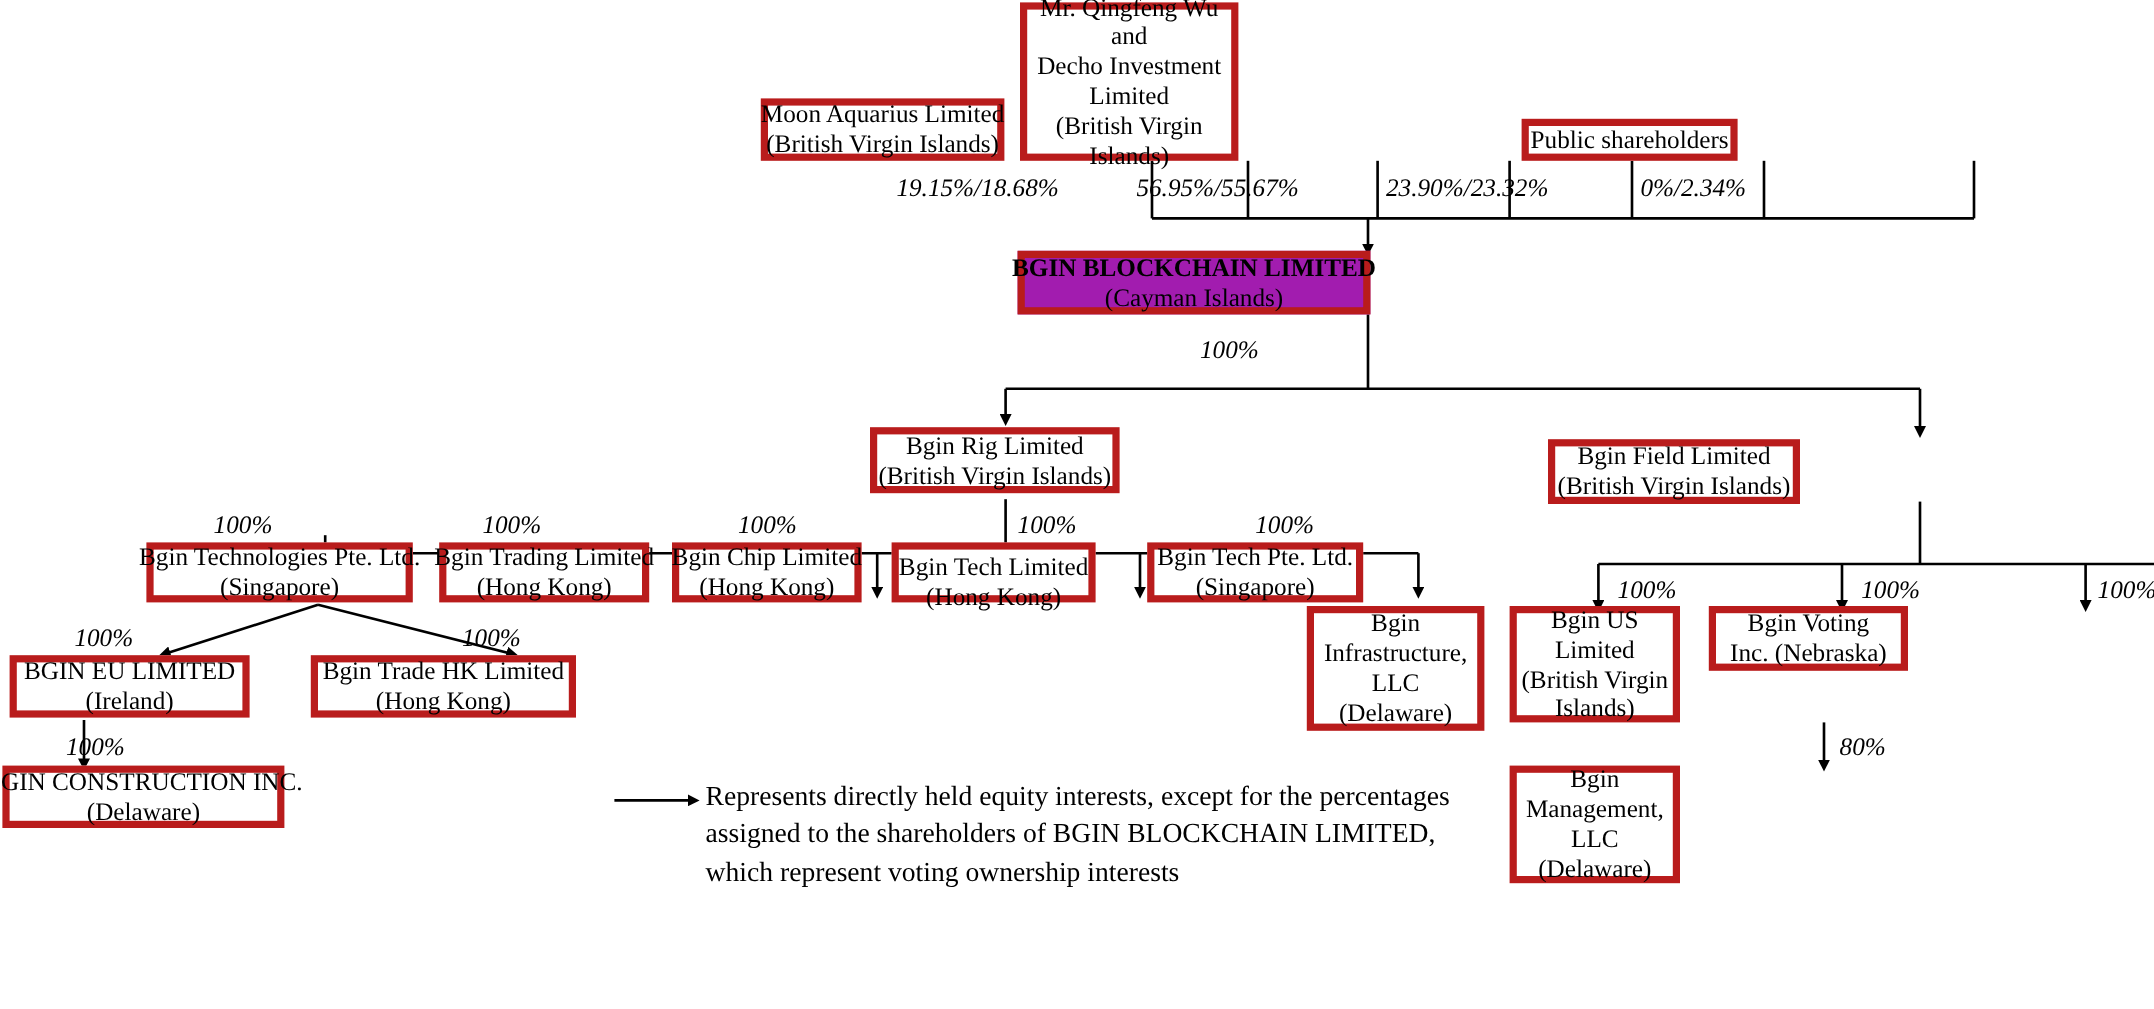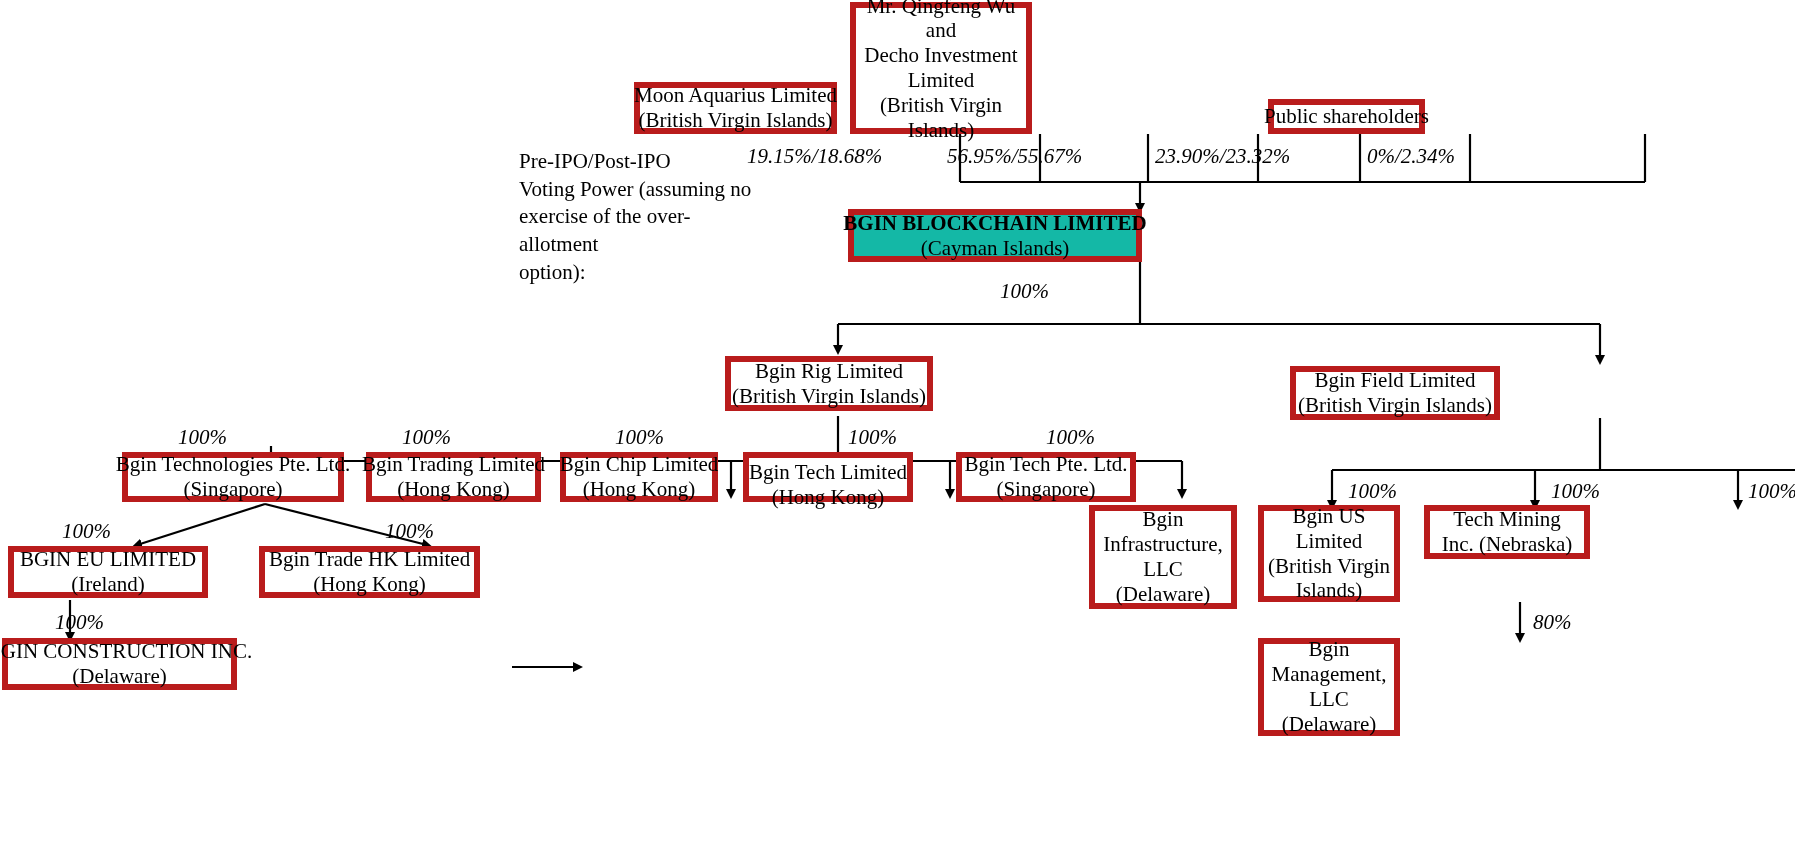--- a/index.html
+++ b/index.html
@@ -27,21 +27,21 @@
     flex-direction: column;
     align-items: center;
     justify-content: center;
     text-align: center;
     font-size: 21px;
     line-height: 1.18;
     padding: 2px 4px;
   }
   .box .ln { display: block; white-space: nowrap; }
   .box.shaded {
-    background: #14b8a6;
+    background: #a21caf;
   }
   .box .bold { font-weight: bold; }
   .pct {
     position: absolute;
     font-size: 21px;
     line-height: 1;
     white-space: nowrap;
     font-style: italic;
   }
   .note {
@@ -129,33 +129,29 @@
   <div class="box" style="left:850px; top:2px; width:182px; height:132px;">
     <span class="ln">Mr. Qingfeng Wu</span>
     <span class="ln">and</span>
     <span class="ln">Decho Investment</span>
     <span class="ln">Limited</span>
     <span class="ln">(British Virgin</span>
     <span class="ln">Islands)</span>
   </div>
 
 
-  <div class="box" style="left:1268px; top:99px; width:157px; height:35px;">
+  <div class="box" style="left:1268px; top:99px; width:180px; height:35px;">
     <span class="ln">Public shareholders</span>
   </div>
 
   <span class="pct" style="left:747px; top:146px;">19.15%/18.68%</span>
   <span class="pct" style="left:947px; top:146px;">56.95%/55.67%</span>
   <span class="pct" style="left:1155px; top:146px;">23.90%/23.32%</span>
   <span class="pct" style="left:1367px; top:146px;">0%/2.34%</span>
 
-  <div class="note" style="left:519px; top:148px; width:250px;">Pre-IPO/Post-IPO
-Voting Power (assuming no
-exercise of the over-allotment
-option):</div>
 
   <div class="box shaded" style="left:848px; top:209px; width:294px; height:53px;">
     <span class="ln bold">BGIN BLOCKCHAIN LIMITED</span>
     <span class="ln">(Cayman Islands)</span>
   </div>
   <span class="pct" style="left:1000px; top:281px;">100%</span>
 
   <div class="box" style="left:725px; top:356px; width:208px; height:55px;">
     <span class="ln">Bgin Rig Limited</span>
     <span class="ln">(British Virgin Islands)</span>
@@ -225,26 +221,29 @@
   <span class="pct" style="left:1551px; top:481px;">100%</span>
   <div class="box" style="left:1258px; top:505px; width:142px; height:97px;">
     <span class="ln">Bgin US</span>
     <span class="ln">Limited</span>
     <span class="ln">(British Virgin</span>
     <span class="ln">Islands)</span>
   </div>
 
   <span class="pct" style="left:1748px; top:481px;">100%</span>
   <div class="box" style="left:1424px; top:505px; width:166px; height:54px;">
-    <span class="ln">Tech Mining</span>
+    <span class="ln">Bgin Voting</span>
     <span class="ln">Inc. (Nebraska)</span>
   </div>
 
   <span class="pct" style="left:1533px; top:612px;">80%</span>
   <div class="box" style="left:1258px; top:638px; width:142px; height:98px;">
     <span class="ln">Bgin</span>
     <span class="ln">Management,</span>
     <span class="ln">LLC</span>
     <span class="ln">(Delaware)</span>
   </div>
 
+  <div class="legend-text" style="left:588px; top:648px; width:760px;">Represents directly held equity interests, except for the percentages
+assigned to the shareholders of BGIN BLOCKCHAIN LIMITED,
+which represent voting ownership interests</div>
 
 </div>
 
 </body></html>

